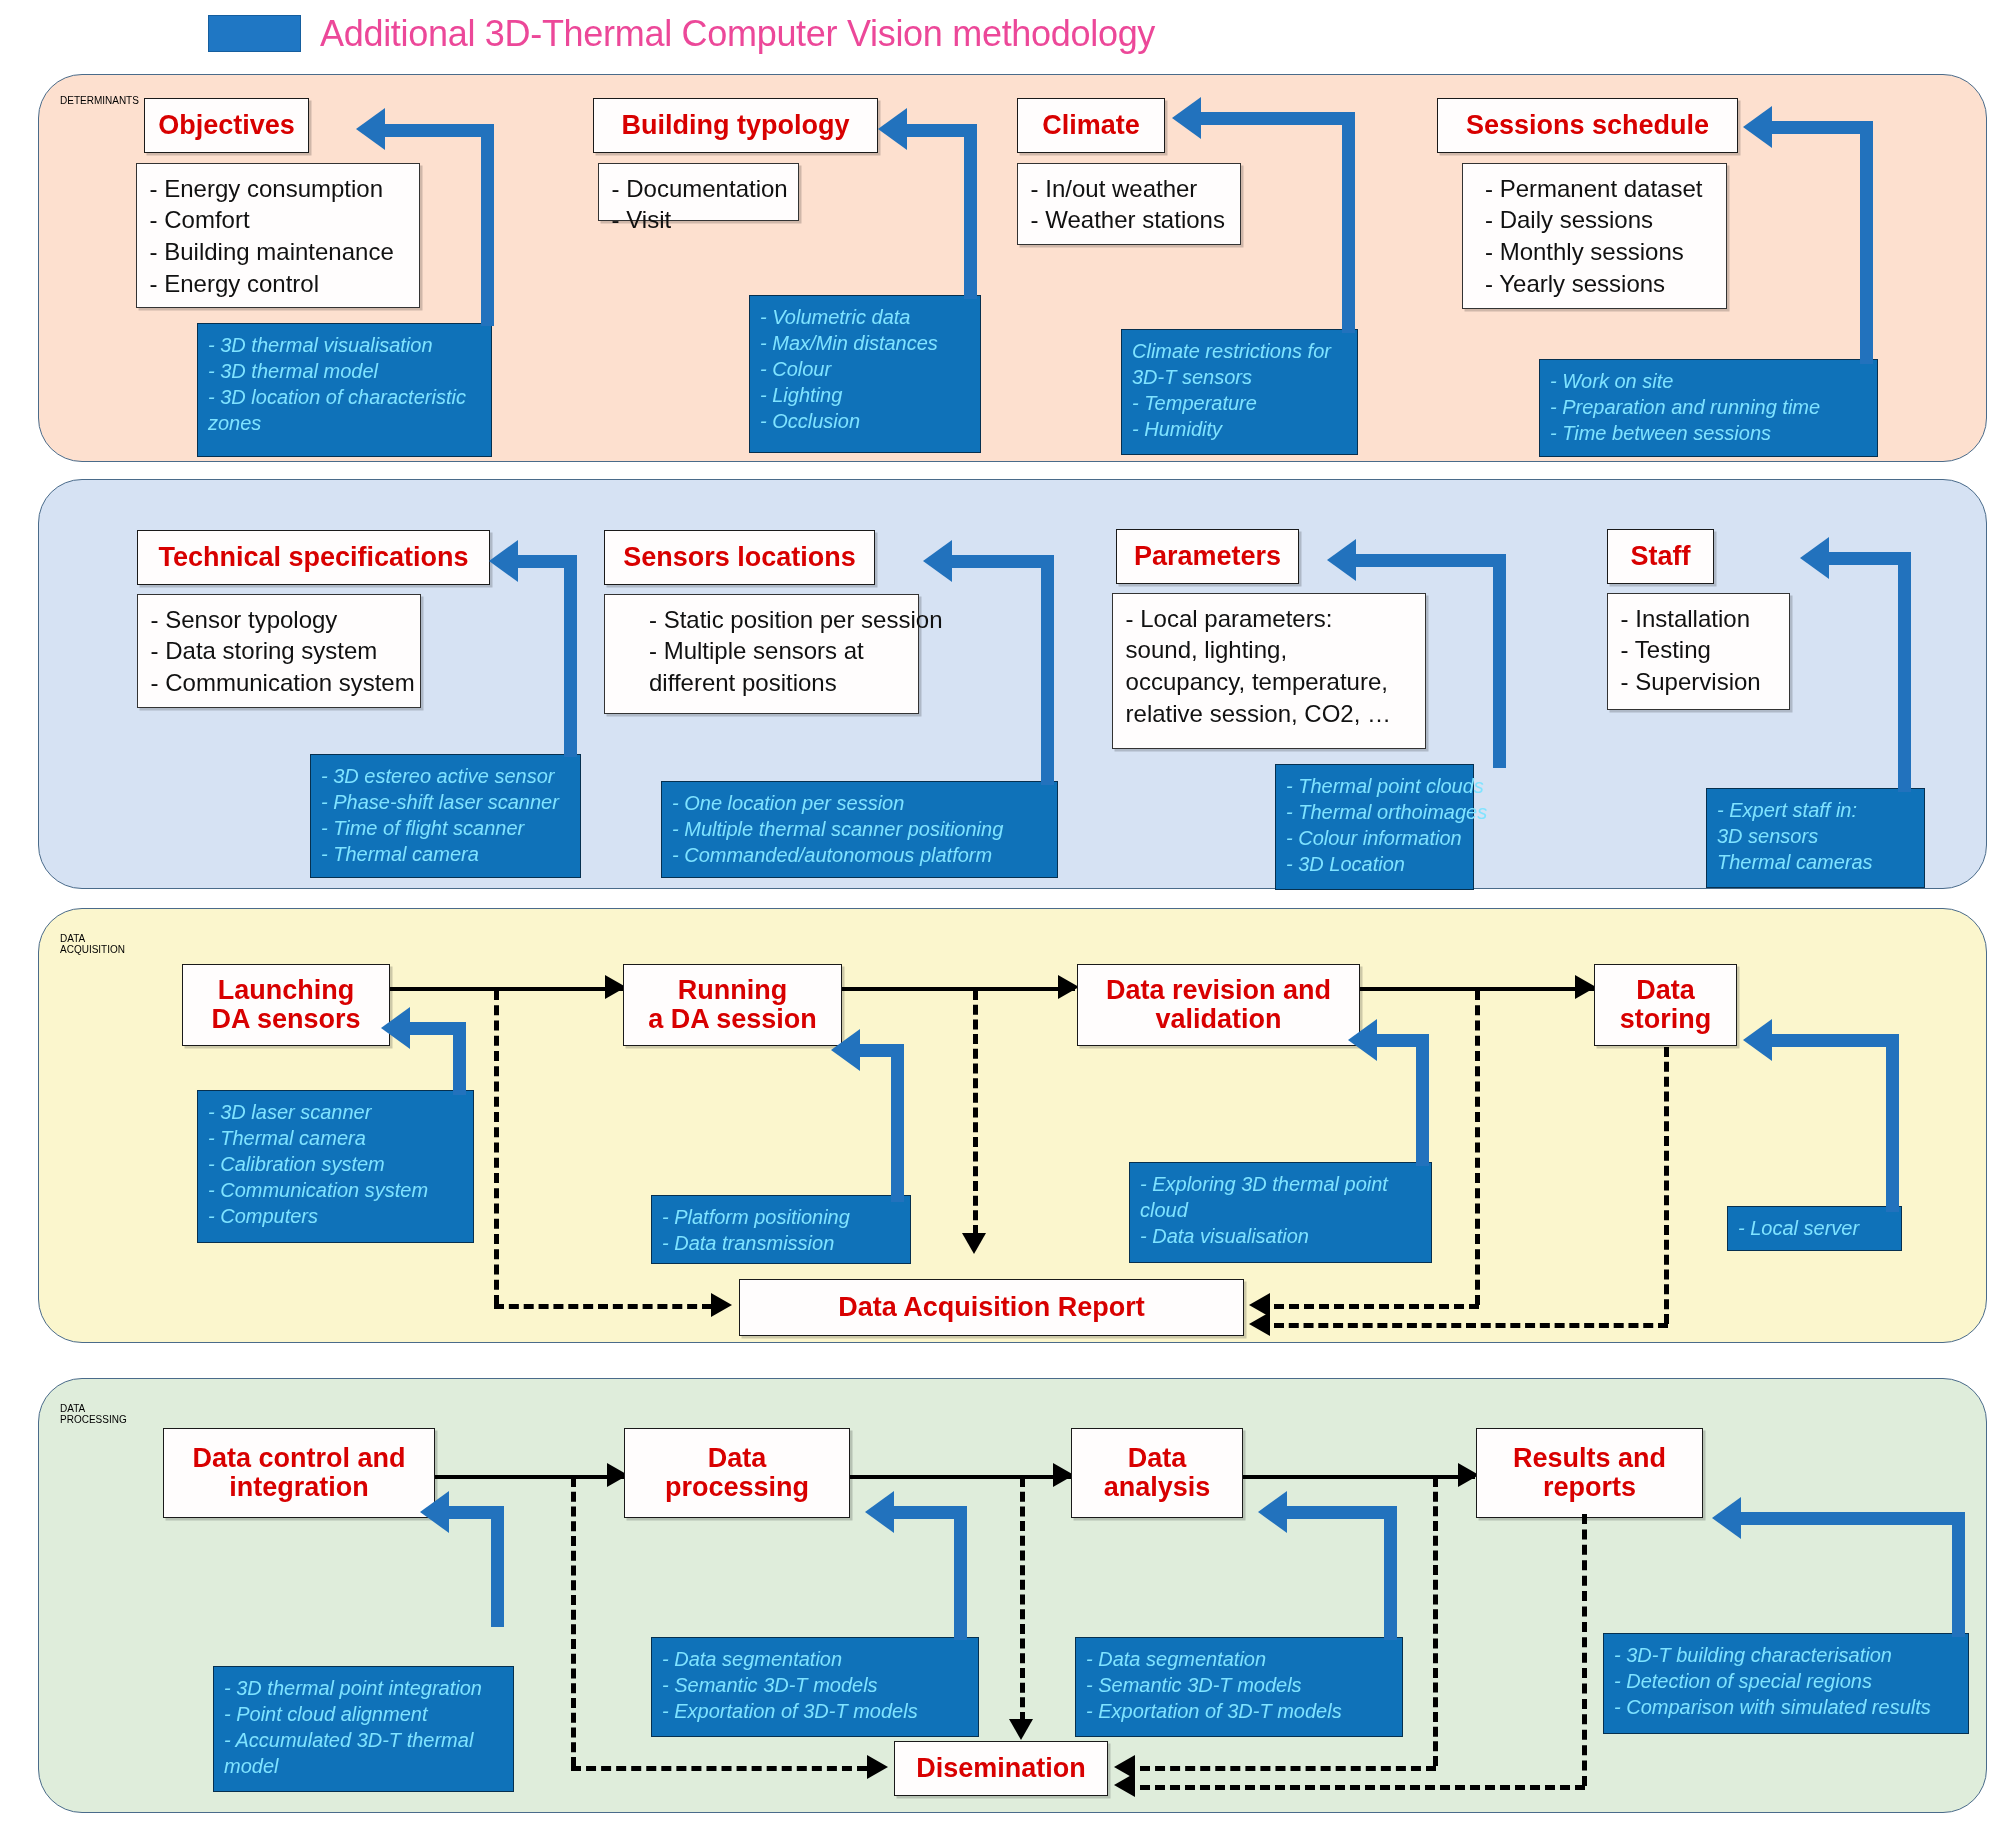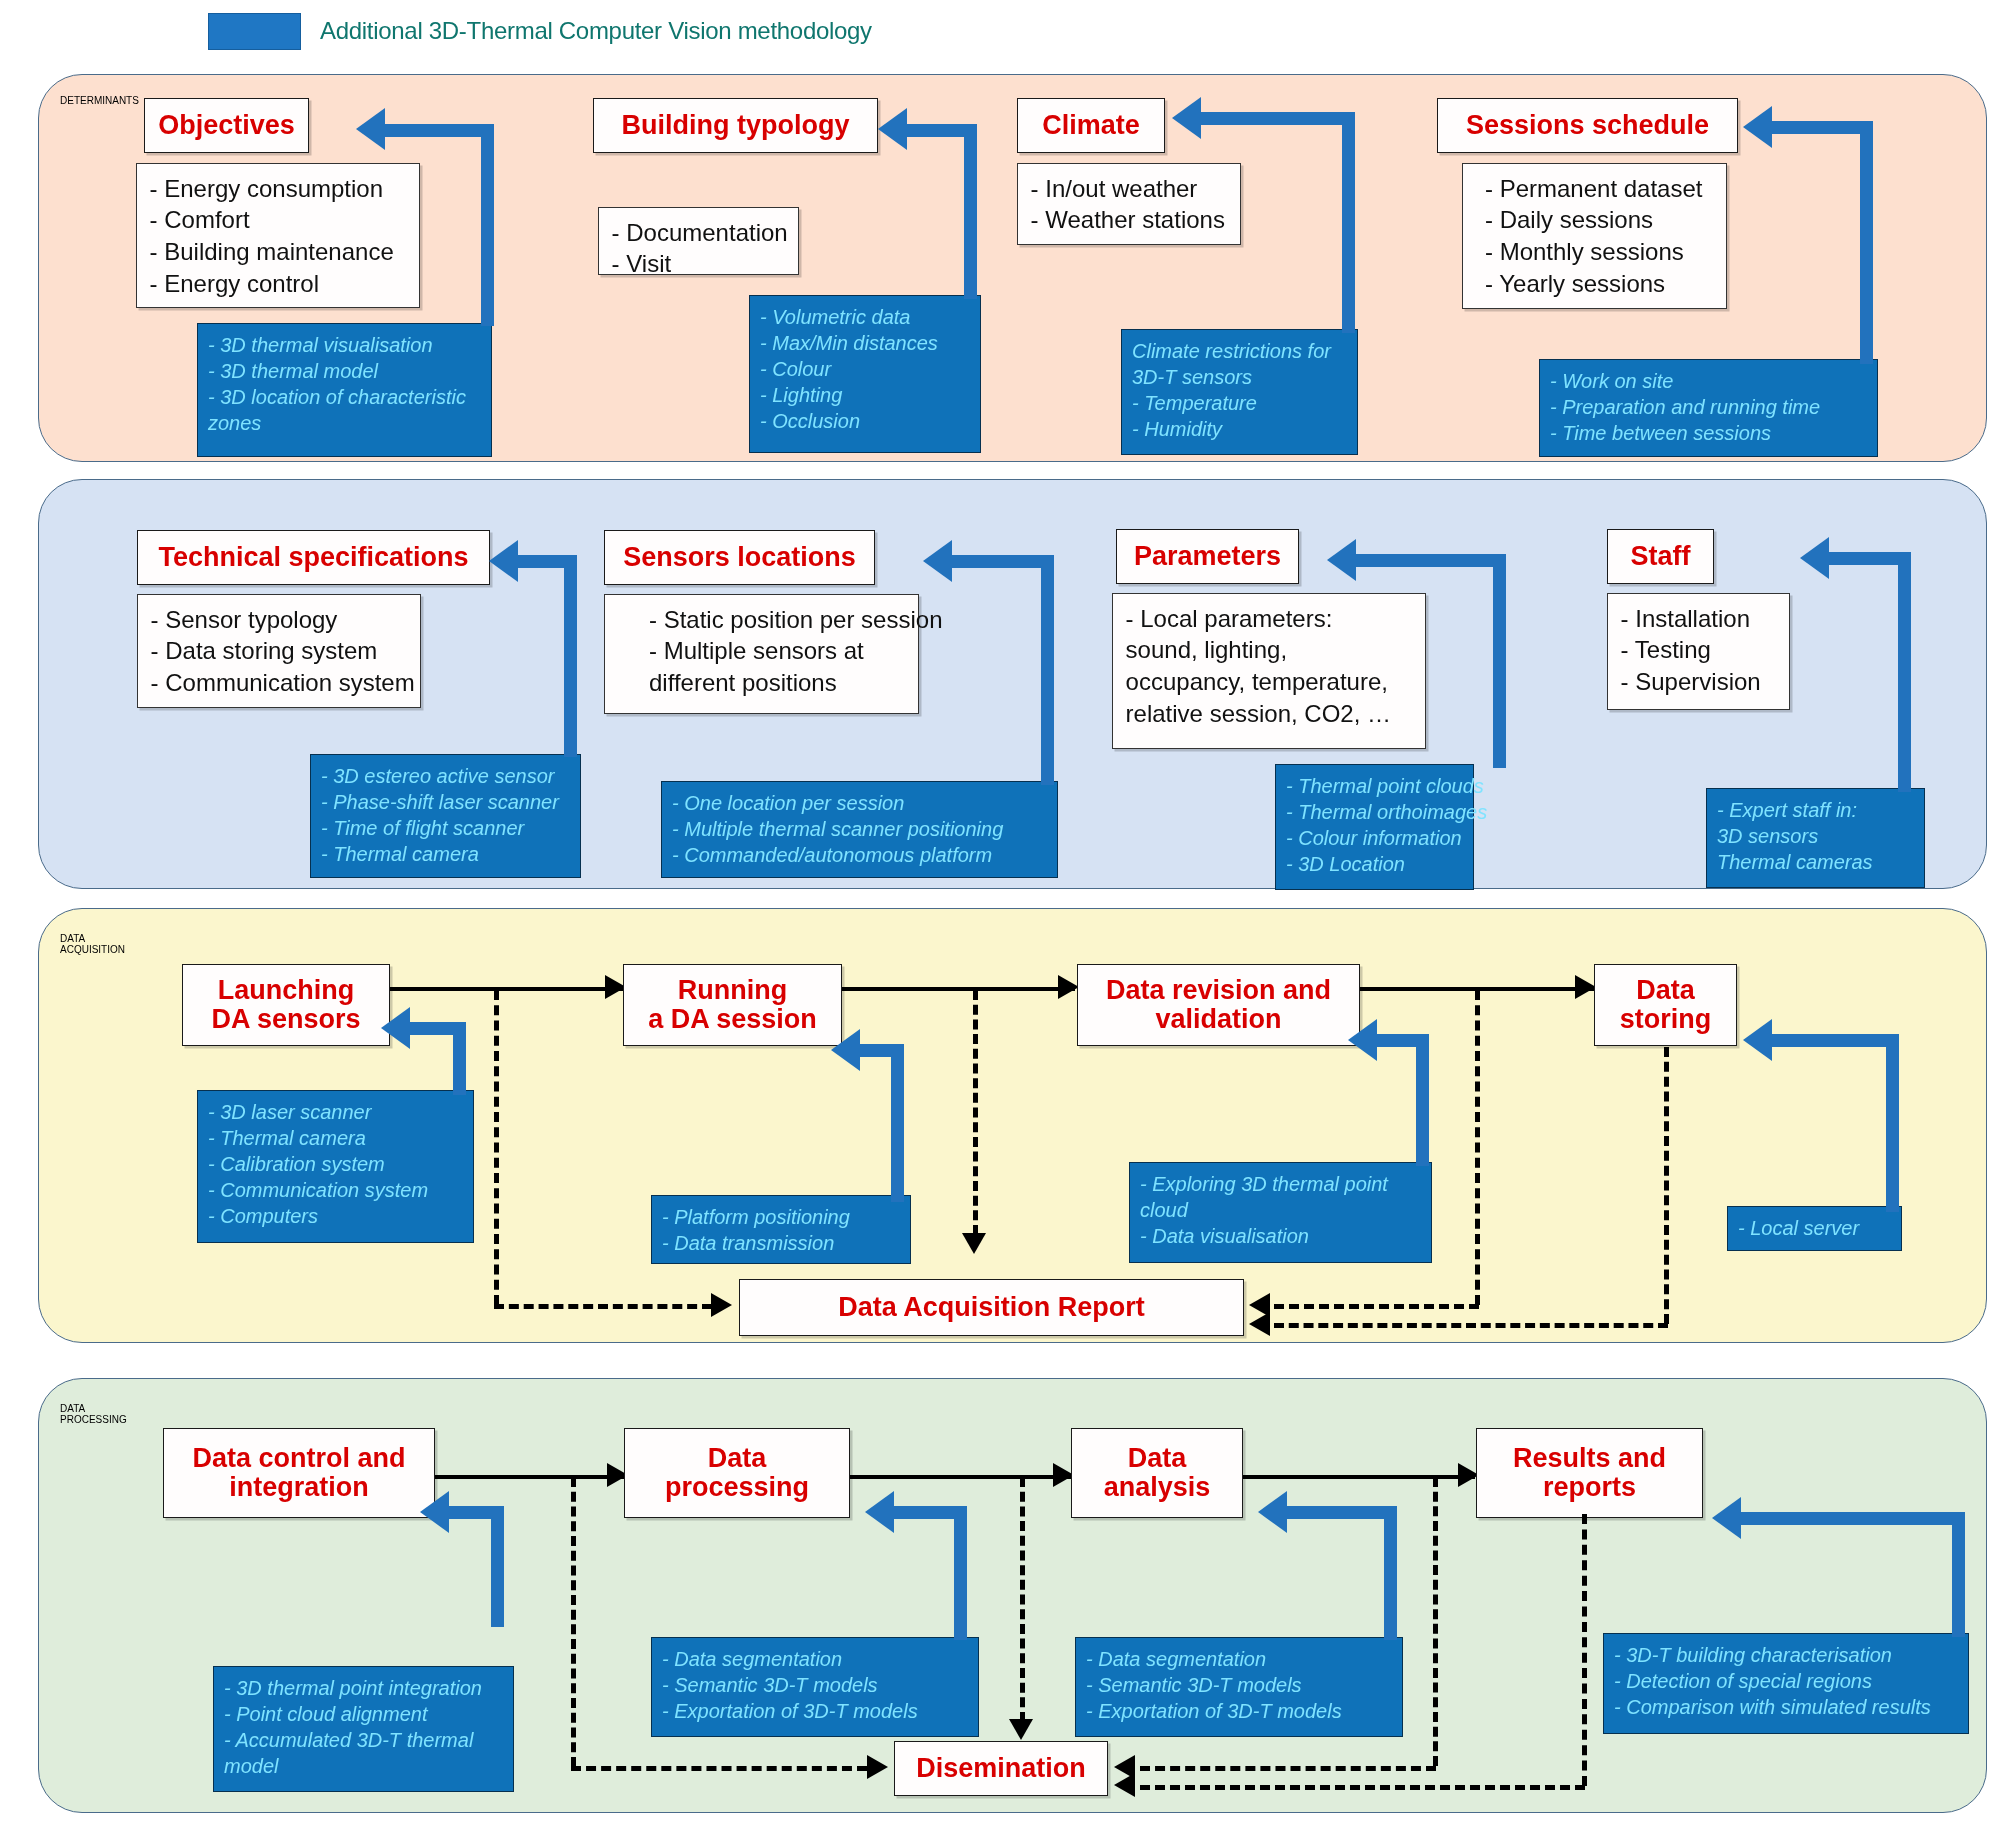--- a/index.html
+++ b/index.html
@@ -3,21 +3,21 @@
 <meta charset="utf-8">
 <style>
   html,body{margin:0;padding:0;background:#ffffff;}
   body{font-family:"Liberation Sans",sans-serif;}
 
   #page{position:relative;width:2015px;height:1825px;background:#fff;overflow:hidden;}
 
   
   #legend{position:absolute;left:208px;top:12.6px;display:flex;align-items:center;gap:19px;}
   #legend .swatch{width:91px;height:35px;background:#1f77c4;border:1.3px solid #155e9e;}
-  #legend .ltext{font-size:24px;color:#0f766e;letter-spacing:-0.3px;white-space:nowrap;}
+  #legend .ltext{font-size:36px;color:#ec4899;letter-spacing:-0.3px;white-space:nowrap;}
 
   
   .band{position:absolute;border:1.9px solid #4a6b8a;border-radius:44px;box-sizing:border-box;}
   .bandlabelwrap{position:absolute;width:44px;}
 
   #band-determinants{left:38px;top:74px;width:1949px;height:388px;background:#fde0cf;}
   #band-monitoring  {left:38px;top:479px;width:1949px;height:410px;background:#d6e2f3;}
   #band-acquisition {left:38px;top:908px;width:1949px;height:435px;background:#fbf6cd;}
   #band-processing  {left:38px;top:1378px;width:1949px;height:435px;background:#dfeddb;}
 
@@ -95,21 +95,21 @@
     <div>  zones</div>
   </div>
   <div class="bl" style="left:479px;top:323px;width:12.6px;height:0px;"></div>
   <div class="bl" style="left:481px;top:124px;width:12.6px;height:202px;"></div>
   <div class="bl" style="left:385px;top:124px;width:98px;height:12.6px;"></div>
   <div class="bhead" style="left:356px;top:108px;"></div>
 
   <div class="titlebox" style="left:593px;top:98px;width:285px;height:55px;">
     <span>Building typology</span>
     </div>
-  <div class="listbox" style="left:598px;top:163px;width:201px;height:68px;margin-top:44px;">
+  <div class="listbox" style="left:598px;top:163px;width:201px;height:58px;">
     <div>- Documentation</div>
     <div>- Visit</div>
   </div>
   <div class="bluebox" style="left:749px;top:295px;width:232px;height:158px;">
     <div>- Volumetric data</div>
     <div>- Max/Min distances</div>
     <div>- Colour</div>
     <div> - Lighting</div>
     <div>- Occlusion</div>
   </div>

